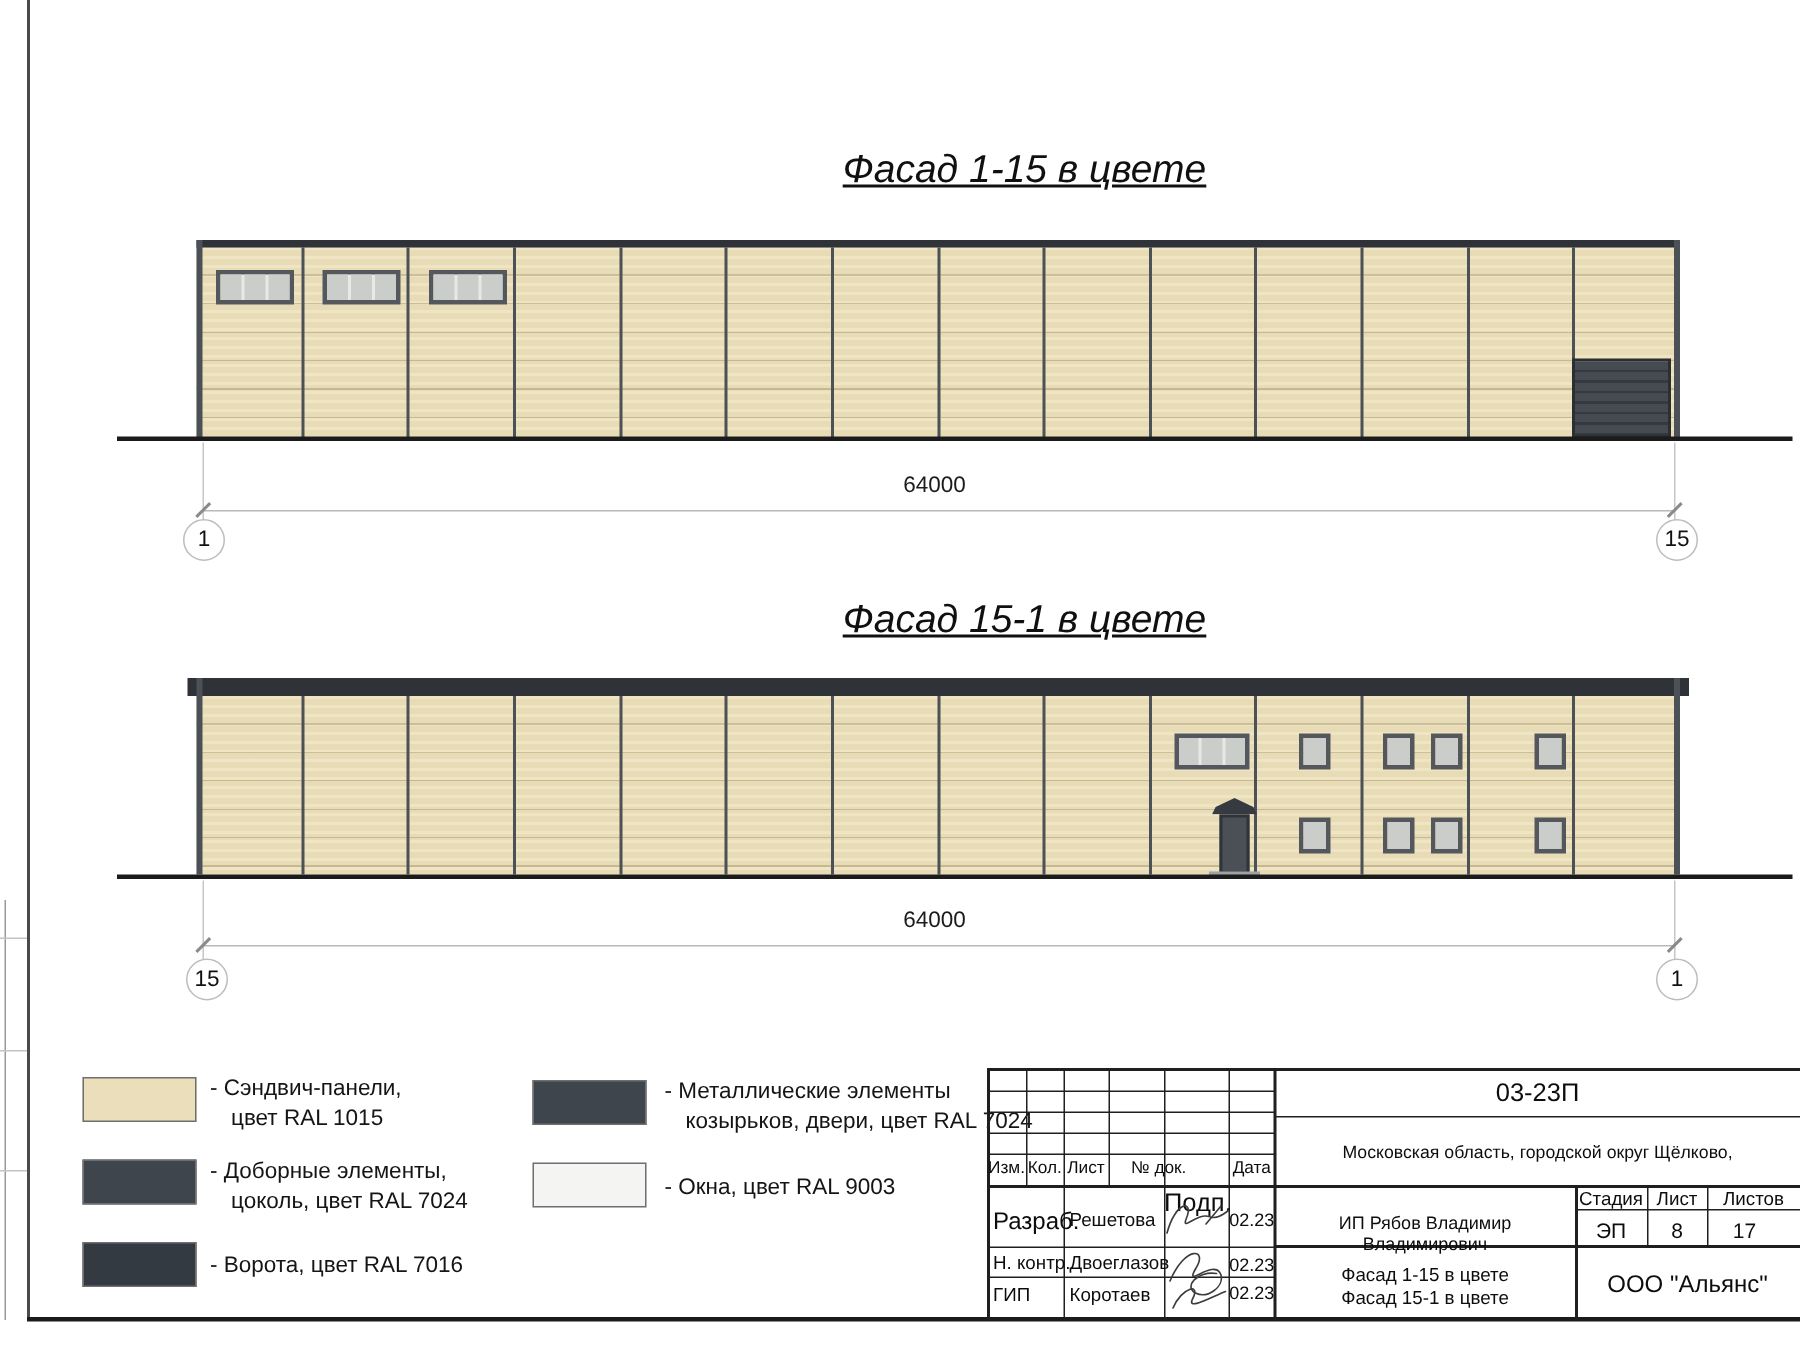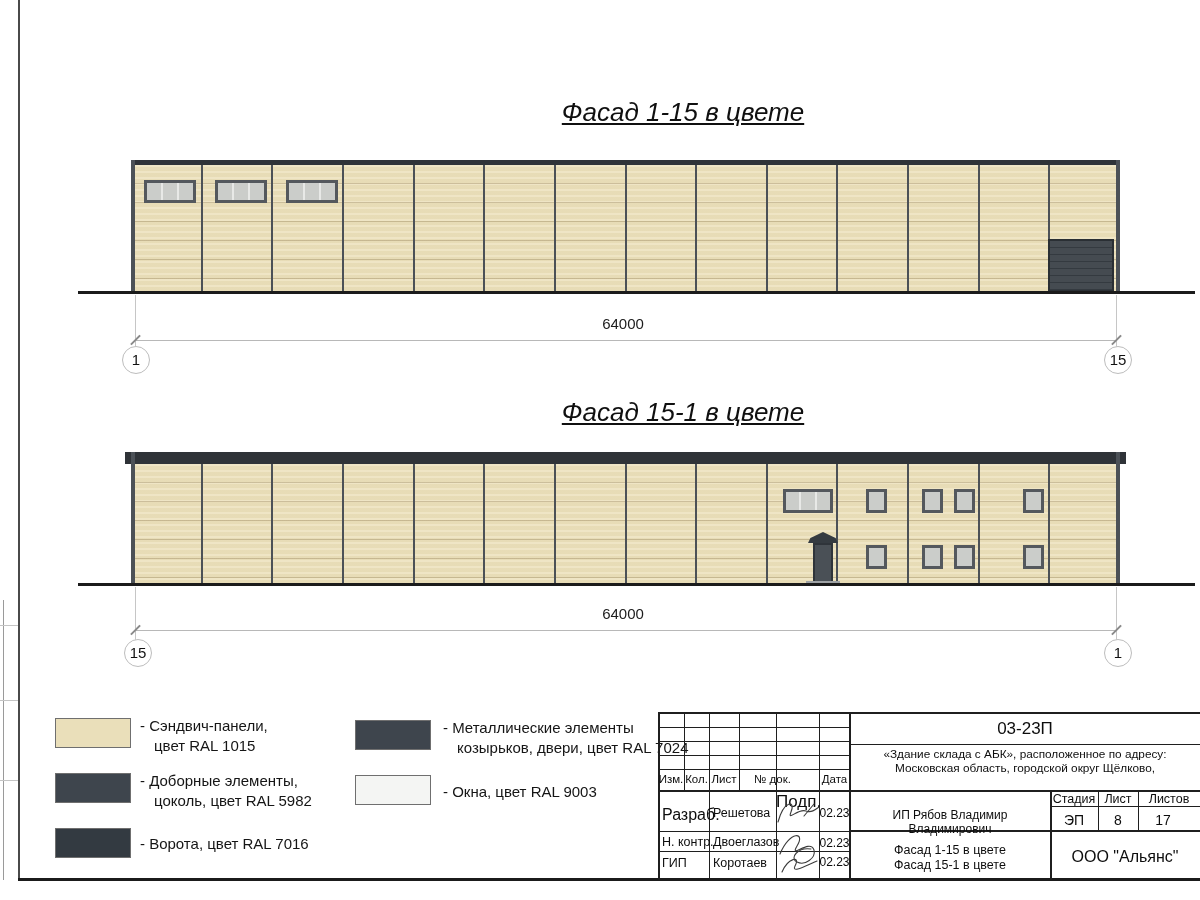--- a/index.html
+++ b/index.html
@@ -189,21 +189,21 @@
 
   <div class="swatch" style="left: 55px; top: 718px; width: 76px; height: 30px; background: rgb(234, 223, 186);"></div>
   <div class="leg-text" style="left:140px;top:716px;">
     <div>- Сэндвич-панели,</div>
       <div class="l2">цвет RAL 1015</div>
   </div>
 
   <div class="swatch" style="left: 55px; top: 773px; width: 76px; height: 30px; background: rgb(62, 69, 77);"></div>
   <div class="leg-text" style="left:140px;top:771px;">
     <div>- Доборные элементы,</div>
-      <div class="l2">цоколь, цвет RAL 5982</div>
+      <div class="l2">цоколь, цвет RAL 7024</div>
   </div>
 
   <div class="swatch" style="left: 55px; top: 828px; width: 76px; height: 30px; background: rgb(51, 58, 65);"></div>
   <div class="leg-text" style="left:140px;top:834px;">
     <div>- Ворота, цвет RAL 7016</div>
   </div>
 
   <div class="swatch" style="left: 355px; top: 720px; width: 76px; height: 30px; background: rgb(62, 69, 77);"></div>
   <div class="leg-text" style="left:443px;top:718px;">
     <div>- Металлические элементы</div>
@@ -234,21 +234,20 @@
       <div class="tl" style="left: 1098px; top: 790px; width: 1px; height: 42px;"></div>
       <div class="tl" style="left: 1138px; top: 790px; width: 1px; height: 42px;"></div>
       <div class="tl" style="left: 1050px; top: 806px; width: 150px; height: 1px;"></div>
       <div class="tl" style="left: 658px; top: 831px; width: 192px; height: 1px;"></div>
       <div class="tl" style="left: 850px; top: 830px; width: 350px; height: 2px;"></div>
       <div class="tl" style="left: 658px; top: 851px; width: 192px; height: 1px;"></div>
     </div>
 
   <div class="tb-text ctr" style="left:850px;top:719px;width:350px;font-size:17px;">03-23П</div>
 
-  <div class="tb-text ctr" style="left:852px;top:747px;width:346px;font-size:11.8px;">«Здание склада с АБК», расположенное по адресу:</div>
   <div class="tb-text ctr" style="left:852px;top:761px;width:346px;font-size:11.8px;">Московская область, городской округ Щёлково,</div>
 
   <div class="tb-text ctr" style="left:658px;top:773px;width:26px;font-size:11.5px;">Изм.</div>
   <div class="tb-text ctr" style="left:684px;top:773px;width:25px;font-size:11.5px;">Кол.</div>
   <div class="tb-text ctr" style="left:709px;top:773px;width:30px;font-size:11.5px;">Лист</div>
   <div class="tb-text ctr" style="left:739px;top:773px;width:37px;font-size:11.5px;padding-left:15px;">№ док.</div>
   <div class="tb-text ctr" style="left:776px;top:792px;width:43px;font-size:17px;">Подп.</div>
   <div class="tb-text ctr" style="left:819px;top:773px;width:31px;font-size:11.5px;">Дата</div>
 
   <div class="tb-text" style="left:662px;top:806px;font-size:16px;">Разраб.</div>

